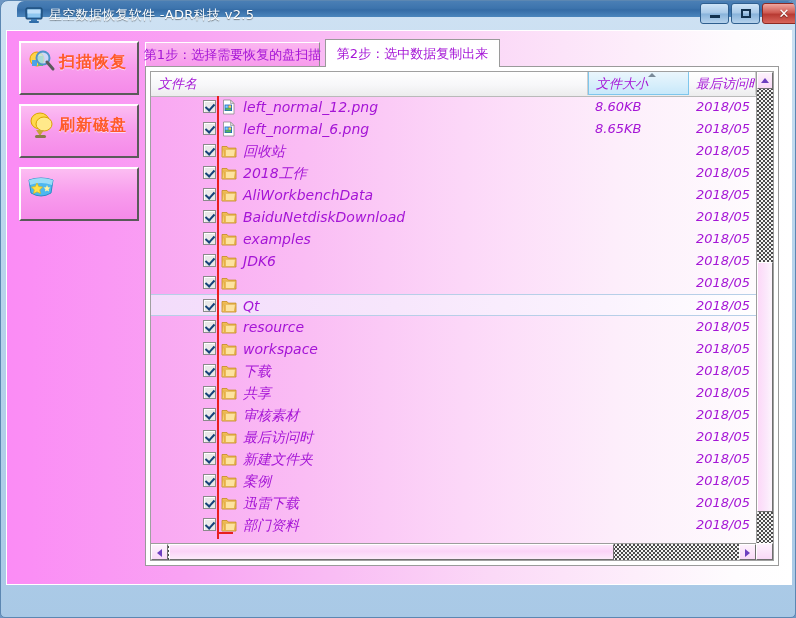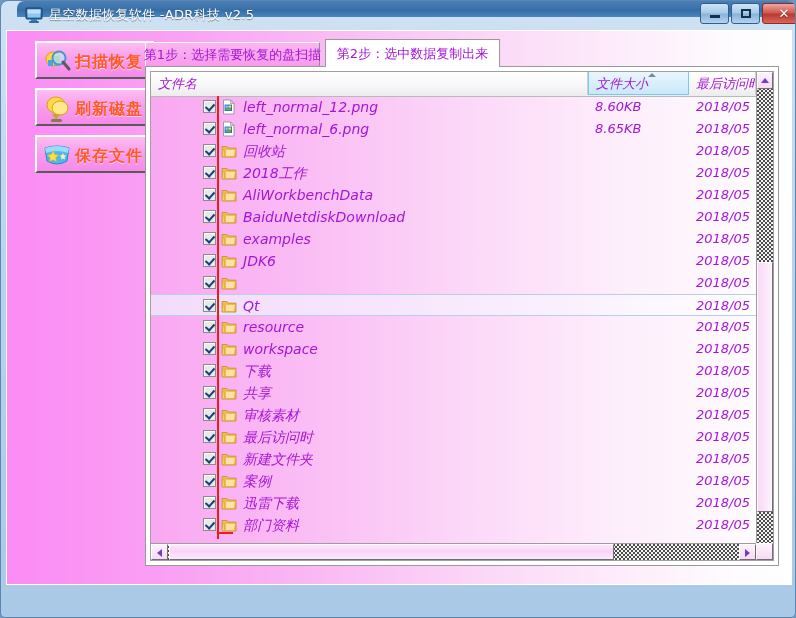--- a/index.html
+++ b/index.html
@@ -58,27 +58,26 @@
     position:absolute;left:5px;top:29px;width:786px;height:555px;
     background:linear-gradient(90deg,#fb8cf5 0%,#fb8ef5 3%,#f9a2f3 22%,#f9bdf4 42%,#fbd9f7 62%,#fdeefb 80%,#fefcfe 93%,#ffffff 100%);
     border:1px solid #ffffff;
     box-sizing:border-box;
     overflow:hidden;
   }
 
   
   #sidebar{position:absolute;left:12px;top:10px;width:120px;}
   .sbbtn{
-    position:relative;width:120px;height:38px;margin-bottom:9px;
+    position:relative;width:120px;height:54px;margin-bottom:9px;
     box-sizing:border-box;
     border:2px solid;
     border-color:#ffffff #5a5a5a #5a5a5a #ffffff;
     background:linear-gradient(180deg,#fcbdf2 0%,#f89ced 50%,#f58ae9 100%);
     cursor:pointer;
-    margin-left:16px;
   }
   .sbbtn .sbicon{position:absolute;left:5px;top:4px;width:30px;height:30px;}
   .sbbtn .sblabel{
     position:absolute;left:38px;top:0;right:3px;height:38px;
     display:flex;align-items:center;
     font-family:"DejaVu Serif","Liberation Serif",serif;
     font-weight:bold;font-size:16px;color:#ff5a2a;
     letter-spacing:1px;
     text-shadow:0 1px 0 rgba(255,255,255,.6);
   }
@@ -323,21 +322,20 @@
 
       <div class="sbbtn">
         <span class="sbicon">
           <svg width="30" height="30" viewBox="0 0 30 30">
             <path d="M3 7 Q15 3 27 7 L25 20 Q15 26 5 20 Z" fill="#4db8f0" stroke="#2a8cc4"></path>
             <path d="M3 7 Q15 3 27 7 L26 12 Q15 8 4 12 Z" fill="#9adcf8"></path>
             <polygon points="11,10 12.7,13.6 16.6,14.1 13.7,16.8 14.5,20.6 11,18.8 7.5,20.6 8.3,16.8 5.4,14.1 9.3,13.6" fill="#ffe14a" stroke="#e0b400" stroke-width=".6"></polygon>
             <polygon points="21,12 22,14.2 24.4,14.5 22.6,16.2 23.1,18.6 21,17.4 18.9,18.6 19.4,16.2 17.6,14.5 20,14.2" fill="#fff2a0"></polygon>
           </svg>
         </span>
-        <span class="sblabel">保存文件</span>
       </div>
 
     </div>
 
     <div id="tabarea">
       <div class="tab inactive">
         <span>第1步：选择需要恢复的盘扫描</span>
       </div>
       <div class="tab active">
         <span>第2步：选中数据复制出来</span>

